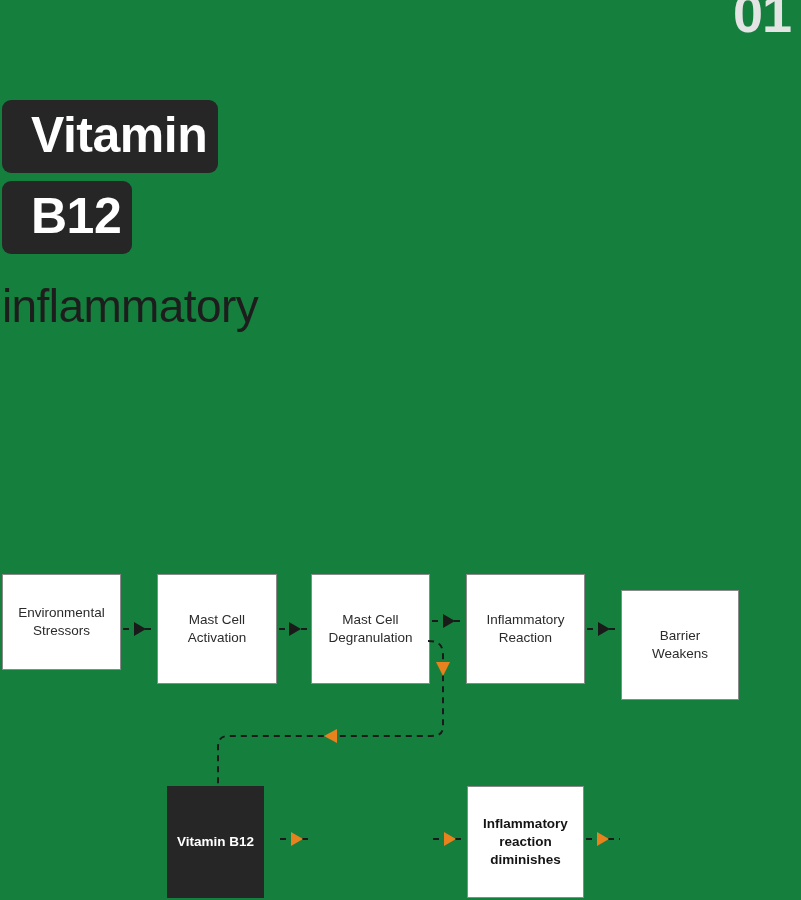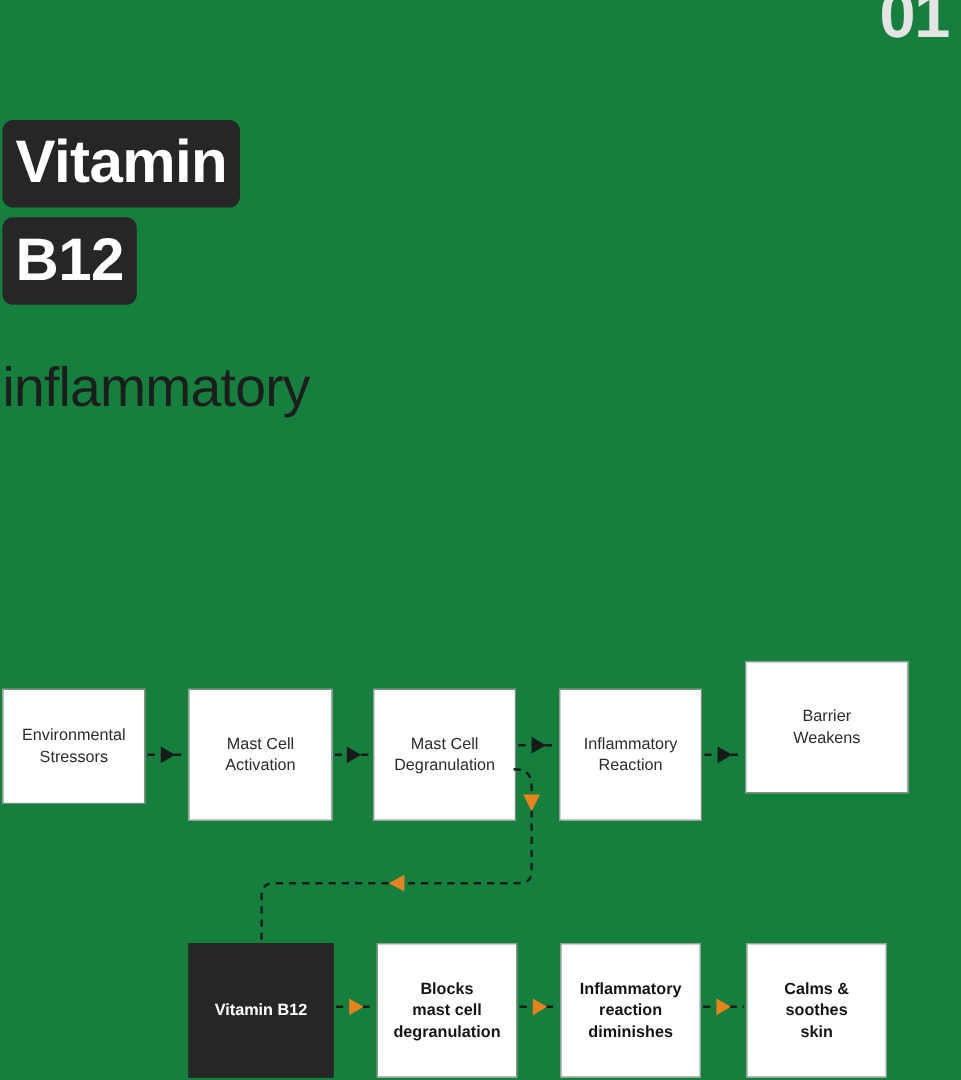--- a/index.html
+++ b/index.html
@@ -42,24 +42,24 @@
   }
   .hl-chip {
     display: inline-block;
     background: #262626;
     color: #ffffff;
     border-radius: 9px;
     font-size: 50px;
     font-weight: 700;
     letter-spacing: -0.5px;
     line-height: 1;
-    padding: 10px 11px 13px 11px;
+    padding: 10px 11px 13px 29px;
   }
   #chip-vitamin { margin-bottom: 8px; }
-  #chip-b12 { margin-bottom: 26px; }
+  #chip-b12 { margin-bottom: 10px; }
   .hl-rest {
     font-size: 46px;
     font-weight: 400;
     color: #1d1d1d;
     letter-spacing: -0.6px;
     line-height: 1.25;
     margin-top: 14px;
   }
 
   
@@ -143,56 +143,42 @@
       </div>
     </div>
 
     <div class="node row-top" style="left:466px; top:574px; width:119px; height:110px;">
       <div class="node-label">
         <span>Inflammatory</span><br>
         <span>Reaction</span>
       </div>
     </div>
 
-    <div class="node row-top" style="left:621px; top:551px; width:136px; height:110px;">
+    <div class="node row-top" style="left:621px; top:590px; width:118px; height:110px;">
       <div class="node-label">
         <span>Barrier</span><br>
         <span>Weakens</span>
       </div>
     </div>
 
-    <div class="node row-bottom dark" style="left:157px; top:786px; width:121px; height:112px;text-align:center;">
+    <div class="node row-bottom dark" style="left:167px; top:786px; width:97px; height:112px;text-align:center;">
       <div class="node-label">
         <span>Vitamin B12</span>
       </div>
     </div>
 
-    <div class="node row-bottom" style="left:314px; top:786px; width:117px; height:112px;">
-      <div class="node-label">
-        <span>Blocks</span><br>
-        <span>mast cell</span><br>
-        <span>degranulation</span>
-      </div>
-    </div>
 
     <div class="node row-bottom" style="left:467px; top:786px; width:117px; height:112px;">
       <div class="node-label">
         <span>Inflammatory</span><br>
         <span>reaction</span><br>
         <span>diminishes</span>
       </div>
     </div>
 
-    <div class="node row-bottom" style="left:622px; top:786px; width:117px; height:112px;">
-      <div class="node-label">
-        <span>Calms &amp;</span><br>
-        <span>soothes</span><br>
-        <span>skin</span>
-      </div>
-    </div>
 
     <svg id="connectors" viewBox="0 0 801 900">
 
       <g stroke="#1a1a1a" stroke-width="2" stroke-dasharray="6,5" fill="none">
         <line x1="123" y1="629" x2="155" y2="629"></line>
         <line x1="279" y1="629" x2="309" y2="629"></line>
         <line x1="432" y1="621" x2="464" y2="621"></line>
         <line x1="587" y1="629" x2="619" y2="629"></line>
       </g>
       <g fill="#1a1a1a">

